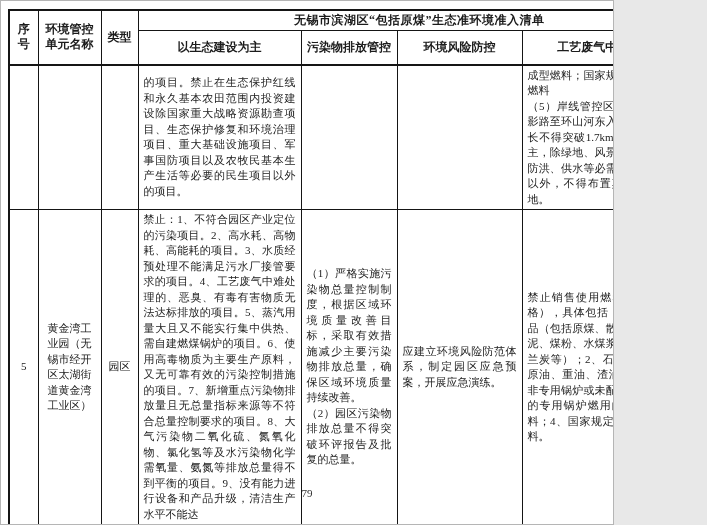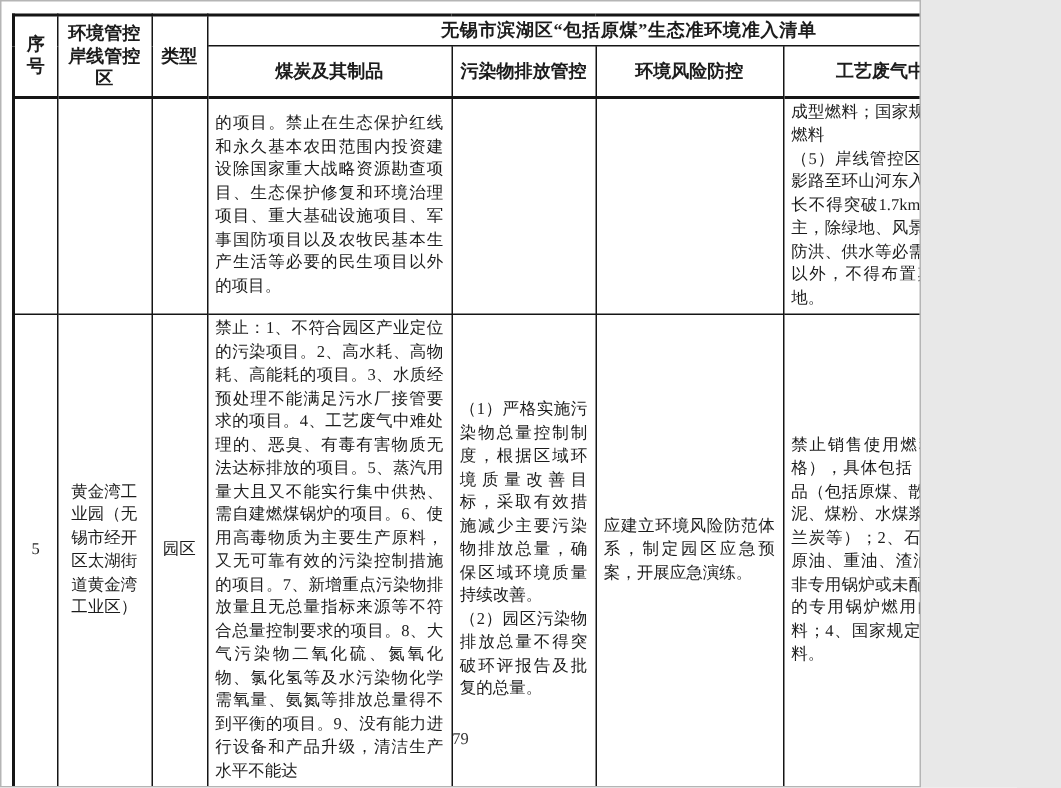--- a/index.html
+++ b/index.html
@@ -74,26 +74,26 @@
       <col style="width:37px">
       <col style="width:163px">
       <col style="width:96px">
       <col style="width:125px">
       <col style="width:179px">
     </colgroup>
     <thead>
       <tr class="title-row">
         <th rowspan="2">序号</th>
         <th rowspan="2" class="prewrap">环境管控
-岸线管控区</th>
+单元名称</th>
         <th rowspan="2">类型</th>
         <th colspan="4" class="title-cell">无锡市滨湖区“包括原煤”生态准环境准入清单</th>
       </tr>
       <tr class="header-row">
-        <th>煤炭及其制品</th>
+        <th>以生态建设为主</th>
         <th>污染物排放管控</th>
         <th>环境风险防控</th>
         <th>工艺废气中难处理的</th>
       </tr>
     </thead>
     <tbody>
       <tr class="row-cont">
         <td class="center"></td>
         <td class="center name-cell"></td>
         <td class="center"></td>

